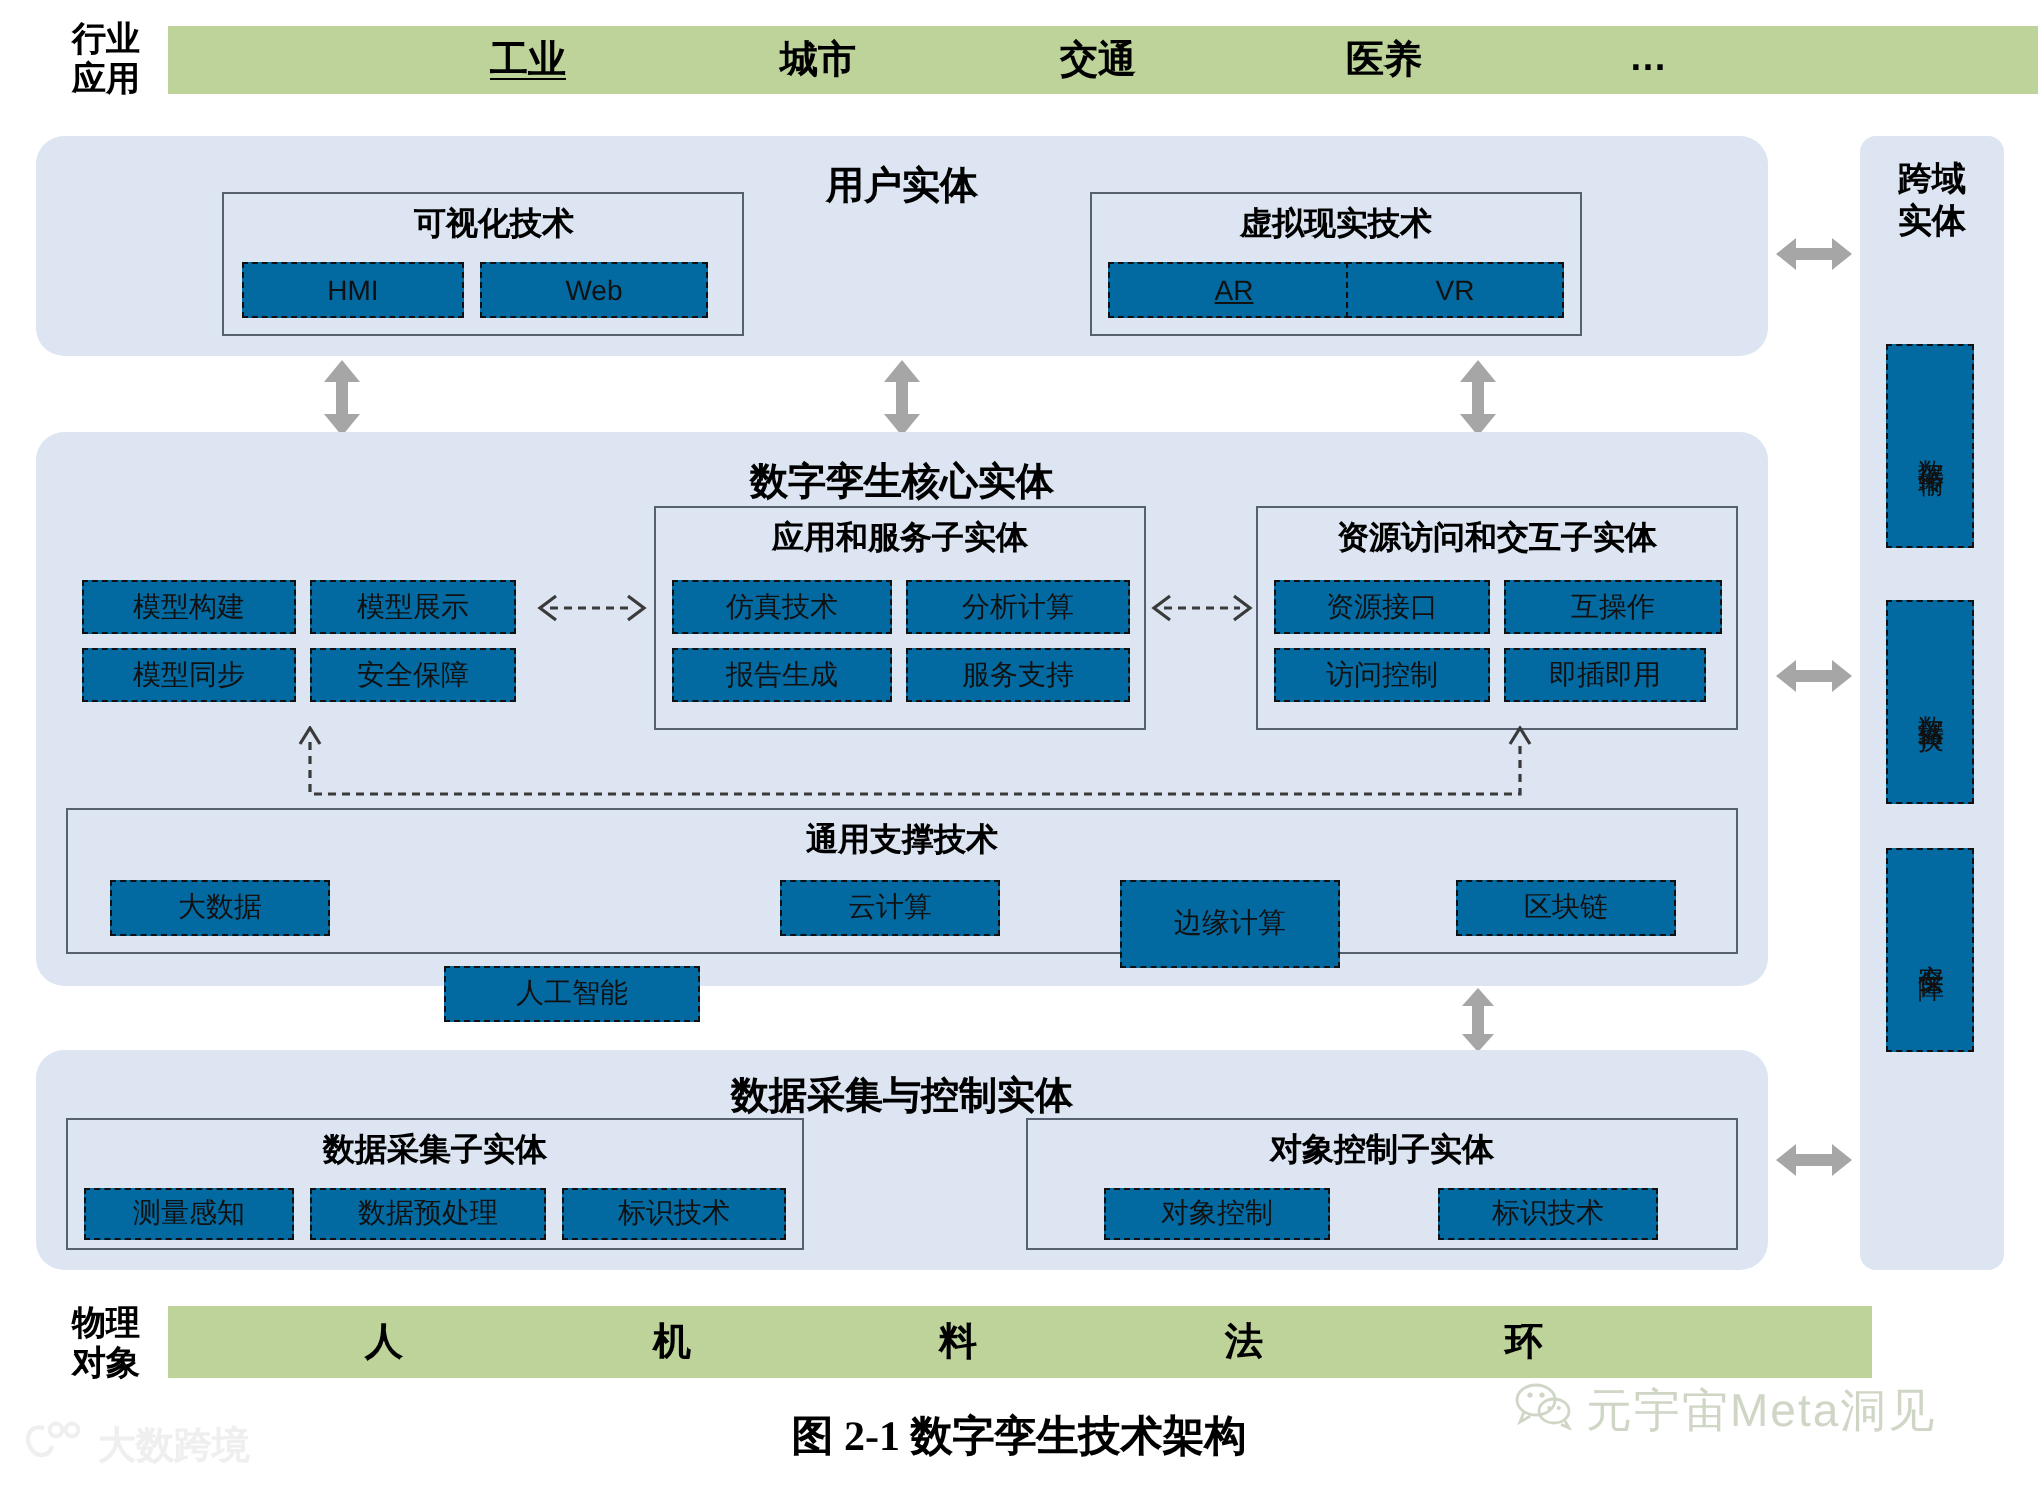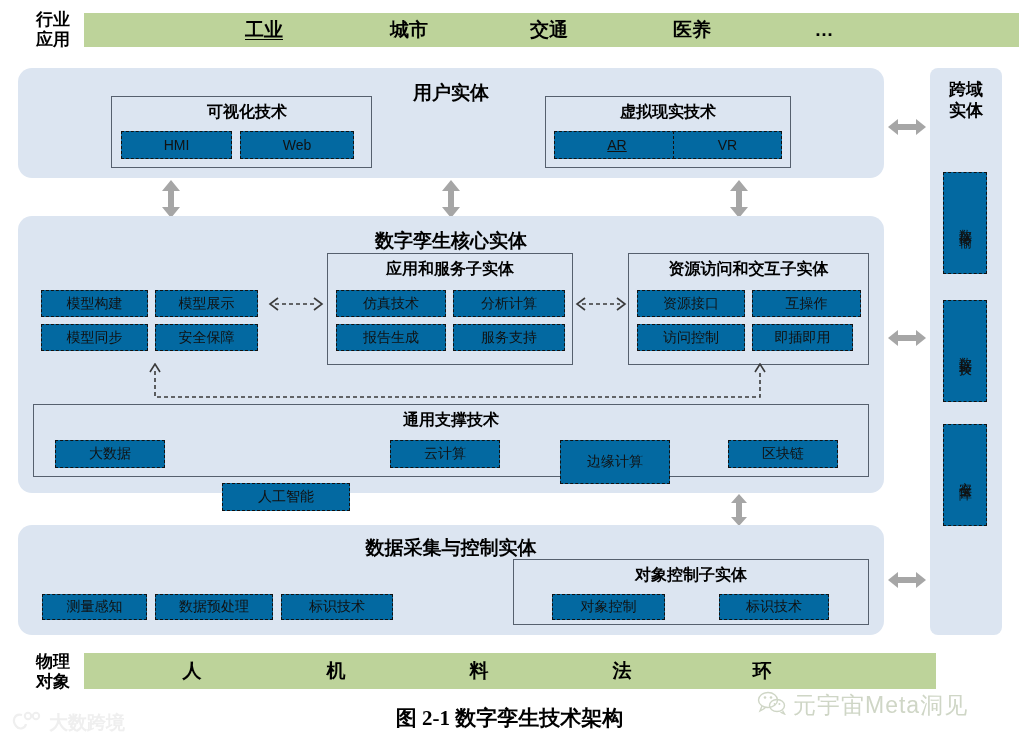--- a/index.html
+++ b/index.html
@@ -243,20 +243,23 @@
   <div class="arrow" style="left:728px; top:494px;">
     <svg width="22" height="32" viewBox="0 0 22 32">
         <polygon points="11,0 19,9 14,9 14,23 19,23 11,32 3,23 8,23 8,9 3,9" fill="#a6a6a6"></polygon>
       </svg>
   </div>
 
   <div class="abs layer" style="left:18px; top:525px; width:866px; height:110px;">
     <div class="layer-title" style="top:10px;">数据采集与控制实体</div>
   </div>
 
+  <div class="abs group-box" style="left:33px; top:559px; width:369px; height:66px;">
+    <div class="group-title">数据采集子实体</div>
+  </div>
   <div class="leaf" style="left:42px; top:594px; width:105px; height:26px;">测量感知</div>
   <div class="leaf" style="left:155px; top:594px; width:118px; height:26px;">数据预处理</div>
   <div class="leaf" style="left:281px; top:594px; width:112px; height:26px;">标识技术</div>
 
   <div class="abs group-box" style="left:513px; top:559px; width:356px; height:66px;">
     <div class="group-title">对象控制子实体</div>
   </div>
   <div class="leaf" style="left:552px; top:594px; width:113px; height:26px;">对象控制</div>
   <div class="leaf" style="left:719px; top:594px; width:110px; height:26px;">标识技术</div>
 

